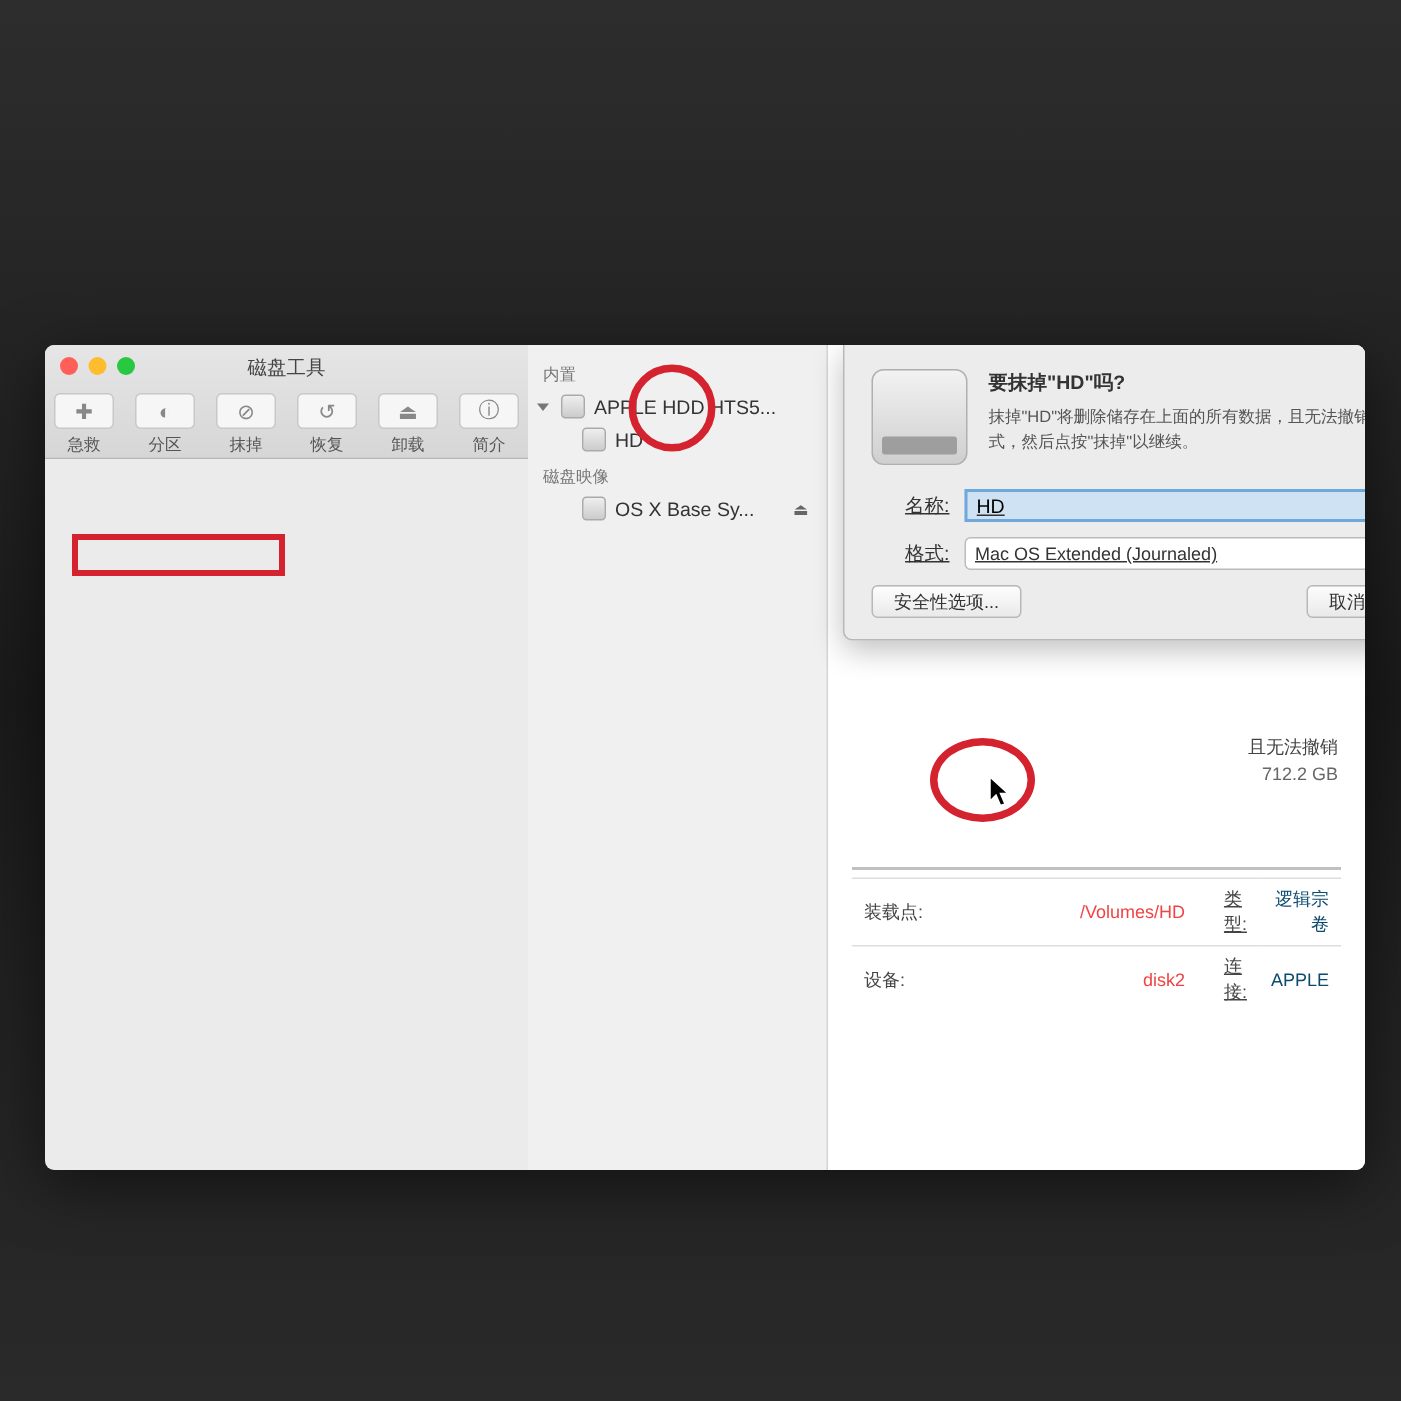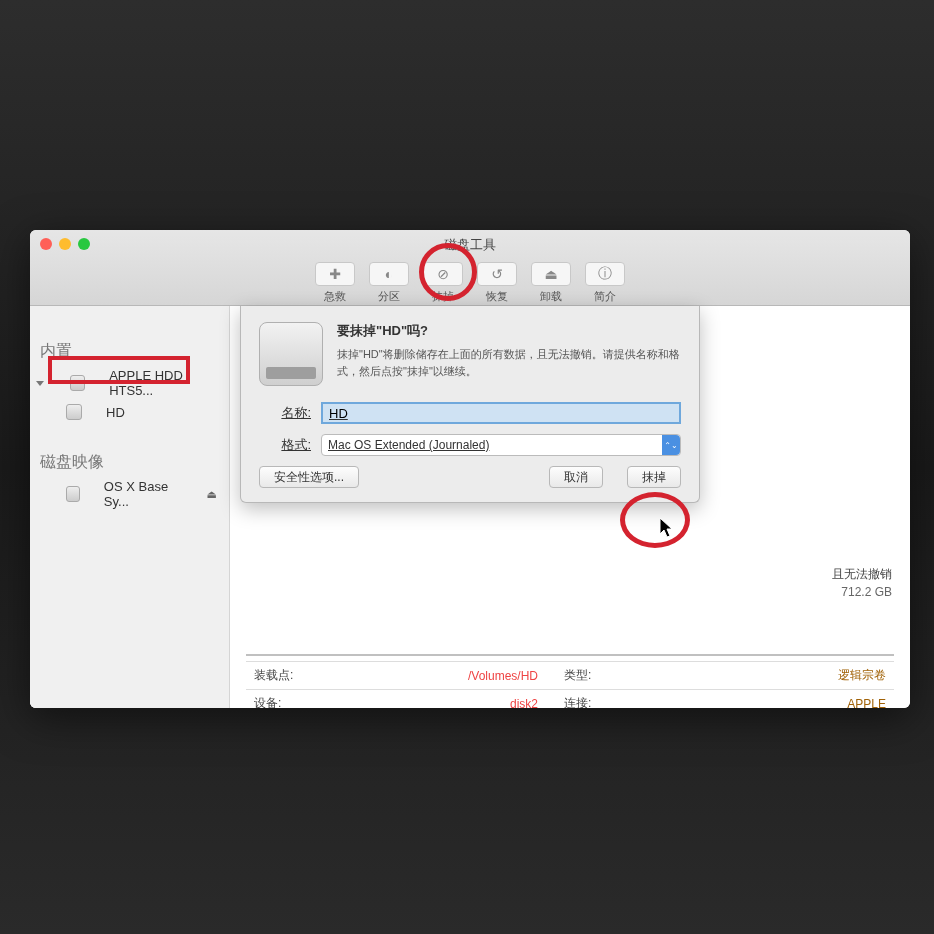--- a/index.html
+++ b/index.html
@@ -16,29 +16,29 @@
 .desktop {
   width: 100%;
   height: 100%;
   background: linear-gradient(180deg, #2d2d2d 0%, #1a1a1a 50%, #2a2a2a 100%);
   display: flex;
   align-items: center;
   justify-content: center;
 }
 .window {
   width: 880px;
-  height: 478px;
+  height: 550px;
   background: #ebebeb;
   border-radius: 6px;
   box-shadow: 0 10px 40px rgba(0,0,0,0.5);
   position: absolute;
   top: 230px;
   left: 30px;
   display: flex;
-  flex-direction: column;
+  flex-direction: row;
   overflow: hidden;
 }
 .titlebar {
   height: 76px;
   background: linear-gradient(180deg, #e6e6e6, #d6d6d6);
   border-bottom: 1px solid #b8b8b8;
   position: relative;
 }
 .traffic-lights {
   position: absolute;
@@ -96,32 +96,31 @@
   display: flex;
   background: #fff;
 }
 .sidebar {
   width: 200px;
   background: #f0f0f0;
   border-right: 1px solid #d5d5d5;
   padding-top: 6px;
 }
 .sidebar-section {
-  font-size: 16px;
+  font-size: 11px;
   color: #777;
   padding: 6px 10px 3px;
-  margin-top: 23px;
 }
 .sidebar-item {
   display: flex;
   align-items: center;
   padding: 3px 6px 3px 18px;
   font-size: 13px;
   color: #333;
-  gap: 24px;
+  gap: 6px;
   cursor: pointer;
 }
 .sidebar-item.child { padding-left: 36px; }
 .disclosure {
   width: 0; height: 0;
   border-left: 4px solid transparent;
   border-right: 4px solid transparent;
   border-top: 5px solid #777;
   margin-right: 2px;
   margin-left: -12px;
@@ -274,22 +273,22 @@
 .info-table table {
   width: 100%;
   border-collapse: collapse;
 }
 .info-table td {
   padding: 5px 8px;
   border-top: 1px solid #ddd;
 }
 .info-table td.k { width: 90px; color: #444; }
 .info-table td.v { text-align: right; color: #ef4444; width: 210px;}
-.info-table td.k2 { padding-left: 18px; }
-.info-table td.v2 { text-align: right; color: #a16207; }
+.info-table td.k2 { padding-left: 18px; text-decoration: underline; }
+.info-table td.v2 { text-align: right; color: #0c4a6e; }
 .hr {
   border-top: 2px solid #c0c0c0;
   margin: 0 16px;
   position: absolute;
   top: 348px;
   left:0; right:0;
 }
 
 .anno-circle {
   position: absolute;

